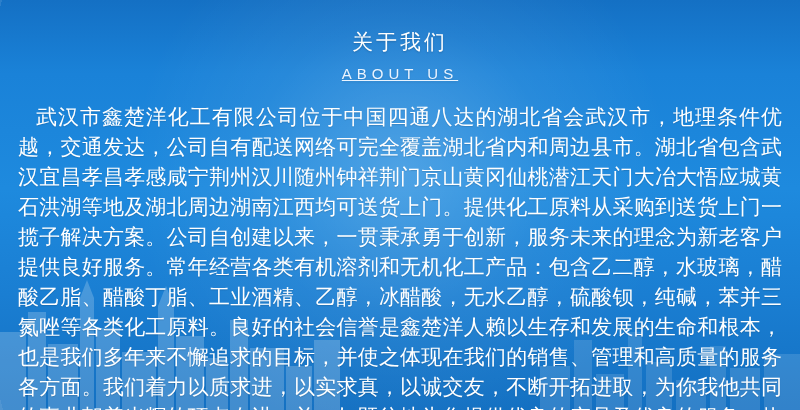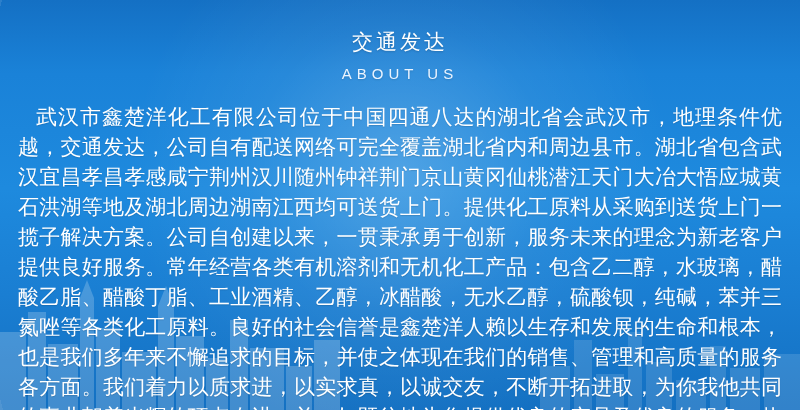--- a/index.html
+++ b/index.html
@@ -67,20 +67,21 @@
     text-shadow: 0 1px 2px rgba(0,0,0,0.18);
   }
   .title-en {
     text-align: center;
     color: #eaf4ff;
     font-size: 15px;
     letter-spacing: 5px;
     margin: 9px 0 0 0;
     font-weight: normal;
     text-shadow: 0 1px 2px rgba(0,0,0,0.12);
+    text-decoration: underline;
   }
   .body-text {
     color: #ffffff;
     font-size: 21px;
     line-height: 30px;
     text-align: justify;
     text-justify: inter-ideograph;
     margin: 20px 2px 0 2px;
     text-indent: 18px;
     text-shadow: 0 1px 1px rgba(0,0,0,0.13);
@@ -122,18 +123,18 @@
       <rect x="88" y="62" width="14" height="78"></rect>
       <rect x="106" y="92" width="26" height="48"></rect>
       <rect x="136" y="110" width="30" height="30"></rect>
       <rect x="170" y="76" width="16" height="64"></rect>
       <rect x="190" y="98" width="30" height="42"></rect>
       <rect x="224" y="84" width="36" height="56"></rect>
     </g>
   </svg>
 
   <div class="content">
-    <div class="title-cn">交通发达</div>
+    <div class="title-cn">关于我们</div>
     <div class="title-en">ABOUT US</div>
     <div class="body-text"> 武汉市鑫楚洋化工有限公司位于中国四通八达的湖北省会武汉市，地理条件优越，交通发达，公司自有配送网络可完全覆盖湖北省内和周边县市。湖北省包含武汉宜昌孝昌孝感咸宁荆州汉川随州钟祥荆门京山黄冈仙桃潜江天门大冶大悟应城黄石洪湖等地及湖北周边湖南江西均可送货上门。提供化工原料从采购到送货上门一揽子解决方案。公司自创建以来，一贯秉承勇于创新，服务未来的理念为新老客户提供良好服务。常年经营各类有机溶剂和无机化工产品：包含乙二醇，水玻璃，醋酸乙脂、醋酸丁脂、工业酒精、乙醇，冰醋酸，无水乙醇，硫酸钡，纯碱，苯并三氮唑等各类化工原料。良好的社会信誉是鑫楚洋人赖以生存和发展的生命和根本，也是我们多年来不懈追求的目标，并使之体现在我们的销售、管理和高质量的服务各方面。我们着力以质求进，以实求真，以诚交友，不断开拓进取，为你我他共同的事业朝着光辉的顶点奋进。并一如既往地为您提供优良的产品及优良的服务，热忱欢迎海内外同仁加盟合作，共创美好大业。本公司随时以良好的产品和服务广迎四方宾客！</div>
   </div>
 
 </div>
 
 </body></html>

